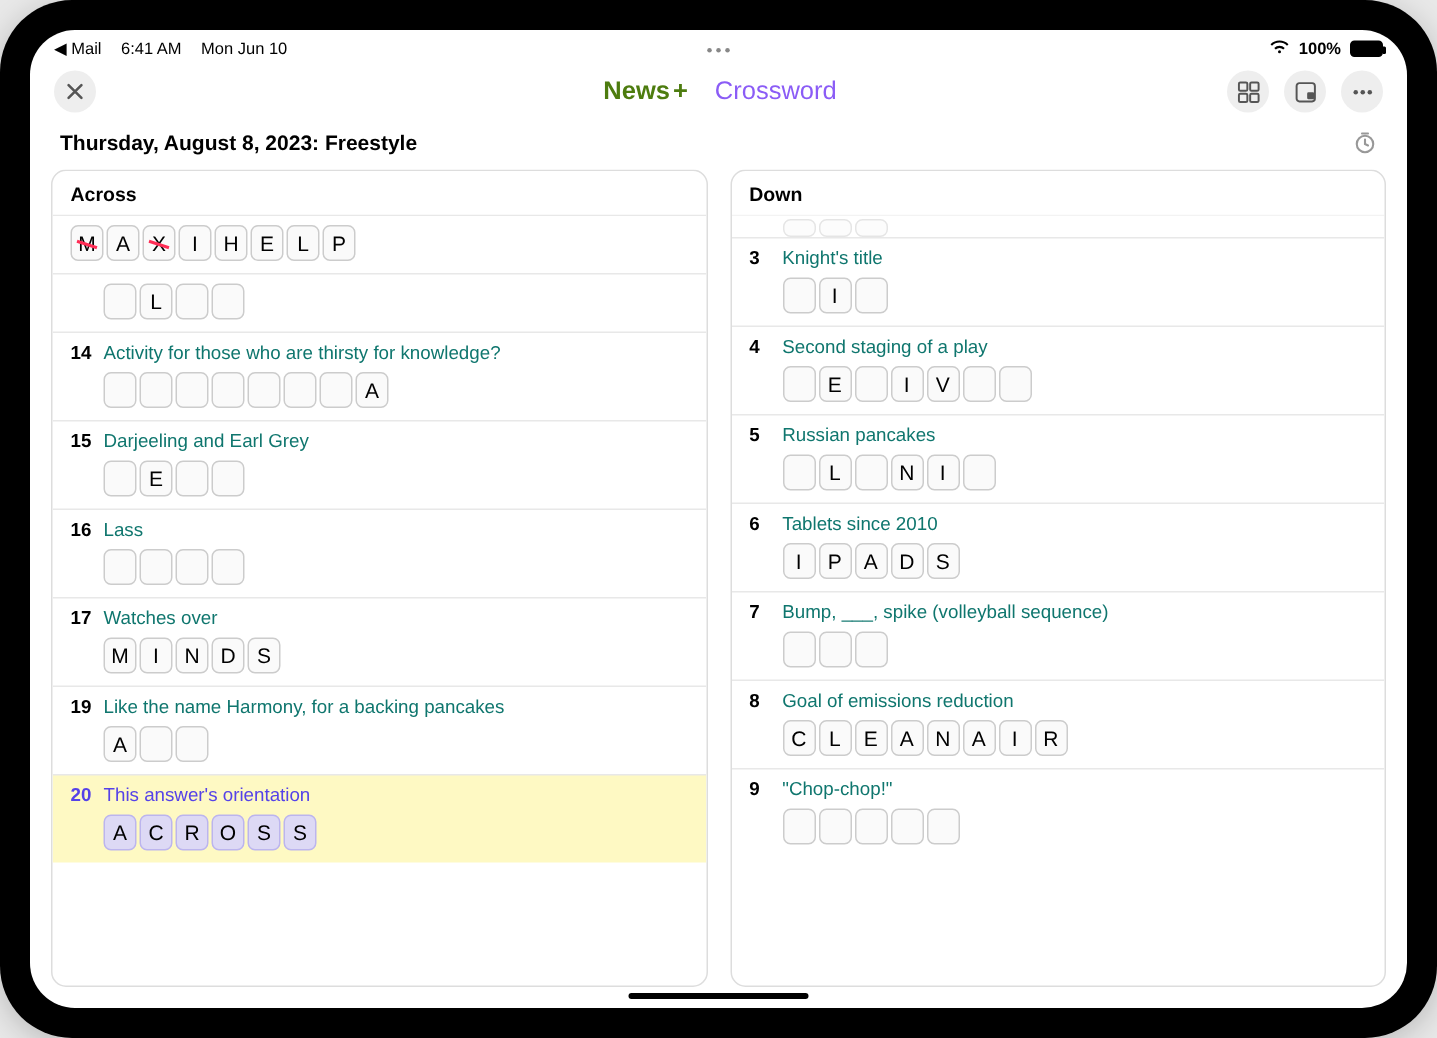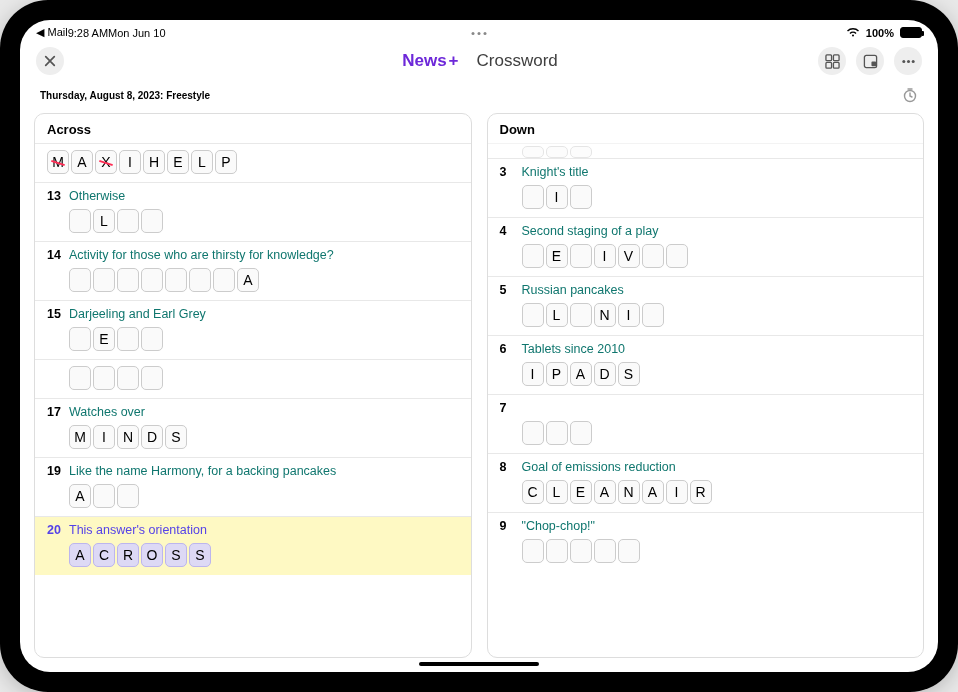--- a/index.html
+++ b/index.html
@@ -32,21 +32,21 @@
   }
   .status-bar {
     display: flex;
     justify-content: space-between;
     align-items: center;
     padding: 6px 16px 2px 16px;
     font-size: 11px;
     font-weight: 500;
     color: #000;
   }
-  .status-left { display: flex; gap: 0; align-items: center; }
+  .status-left { display: flex; gap: 13px; align-items: center; }
   .status-right { display: flex; gap: 6px; align-items: center; font-weight: bold; }
   .back-label { font-size: 11px; }
   .dots { display:flex; gap:3px; justify-content:center; position:absolute; left:50%; transform:translateX(-50%); top:12px;}
   .dot { width:3px; height:3px; border-radius:50%; background:#888;}
   .battery {
     width: 22px; height: 11px; border: 1px solid #000; border-radius: 3px; position: relative;
     background:#000;
   }
   .battery::after { content:""; position:absolute; right:-3px; top:3px; width:2px; height:5px; background:#000; border-radius:0 1px 1px 0;}
   .app-header {
@@ -69,43 +69,43 @@
     color: #555;
     cursor: pointer;
   }
   .brand {
     font-size: 17px;
     font-weight: 500;
     display: flex;
     align-items: center;
     gap: 2px;
   }
-  .brand-red { color: #6d28d9; font-weight: 700; display:flex; align-items:center; gap:2px;}
-  .brand-grey { color: #404040; font-weight: 400; margin-left:16px;}
+  .brand-red { color: #4d7c0f; font-weight: 700; display:flex; align-items:center; gap:2px;}
+  .brand-grey { color: #8b5cf6; font-weight: 400; margin-left:16px;}
   .apple-logo { font-size: 15px; }
   .header-right {
     position: absolute;
     right: 16px;
     display: flex;
     gap: 10px;
     align-items: center;
   }
   .header-icon {
     width: 28px; height: 28px;
     border-radius: 50%;
     background: #eee;
     display: flex;
     align-items: center;
     justify-content: center;
     cursor: pointer;
   }
   .header-icon svg { width: 15px; height: 15px; }
   .puzzle-title {
     padding: 6px 20px 10px 20px;
-    font-size: 10px;
+    font-size: 14px;
     font-weight: 700;
     display:flex;
     justify-content:space-between;
     align-items:center;
   }
   .timer-icon { width:16px; height:16px; opacity:0.6; cursor:pointer;}
   .columns {
     flex: 1;
     display: flex;
     gap: 15px;
@@ -197,21 +197,21 @@
 </style>
 </head>
 <body>
 
 <div class="device">
   <div class="screen">
 
     <div class="status-bar">
       <div class="status-left">
         <span class="back-label">◀ Mail</span>
-        <span>9:28 AM</span>
+        <span>6:41 AM</span>
         <span>Mon Jun 10</span>
       </div>
       <div class="dots">
         <div class="dot"></div>
           <div class="dot"></div>
           <div class="dot"></div>
       </div>
       <div class="status-right">
         <span>
           <svg width="14" height="10" viewBox="0 0 14 10">
@@ -283,24 +283,20 @@
                 <div class="cell">A</div>
                 <div class="cell wrong">X</div>
                 <div class="cell">I</div>
                 <div class="cell">H</div>
                 <div class="cell">E</div>
                 <div class="cell">L</div>
                 <div class="cell">P</div>
               </div>
             </div>
             <div class="clue-block">
-              <div class="clue-line">
-                <span class="clue-num">13</span>
-                <span class="clue-text">Otherwise</span>
-              </div>
               <div class="cells">
                 <div class="cell"></div>
                 <div class="cell">L</div>
                 <div class="cell"></div>
                 <div class="cell"></div>
               </div>
             </div>
             <div class="clue-block">
               <div class="clue-line">
                 <span class="clue-num">14</span>
@@ -323,20 +319,24 @@
                 <span class="clue-text">Darjeeling and Earl Grey</span>
               </div>
               <div class="cells">
                 <div class="cell"></div>
                 <div class="cell">E</div>
                 <div class="cell"></div>
                 <div class="cell"></div>
               </div>
             </div>
             <div class="clue-block">
+              <div class="clue-line">
+                <span class="clue-num">16</span>
+                <span class="clue-text">Lass</span>
+              </div>
               <div class="cells">
                 <div class="cell"></div>
                 <div class="cell"></div>
                 <div class="cell"></div>
                 <div class="cell"></div>
               </div>
             </div>
             <div class="clue-block">
               <div class="clue-line">
                 <span class="clue-num">17</span>
@@ -434,20 +434,21 @@
                 <div class="cell">I</div>
                 <div class="cell">P</div>
                 <div class="cell">A</div>
                 <div class="cell">D</div>
                 <div class="cell">S</div>
               </div>
             </div>
             <div class="clue-block">
               <div class="clue-line">
                 <span class="clue-num">7</span>
+                <span class="clue-text">Bump, ___, spike (volleyball sequence)</span>
               </div>
               <div class="cells">
                 <div class="cell"></div>
                 <div class="cell"></div>
                 <div class="cell"></div>
               </div>
             </div>
             <div class="clue-block">
               <div class="clue-line">
                 <span class="clue-num">8</span>

